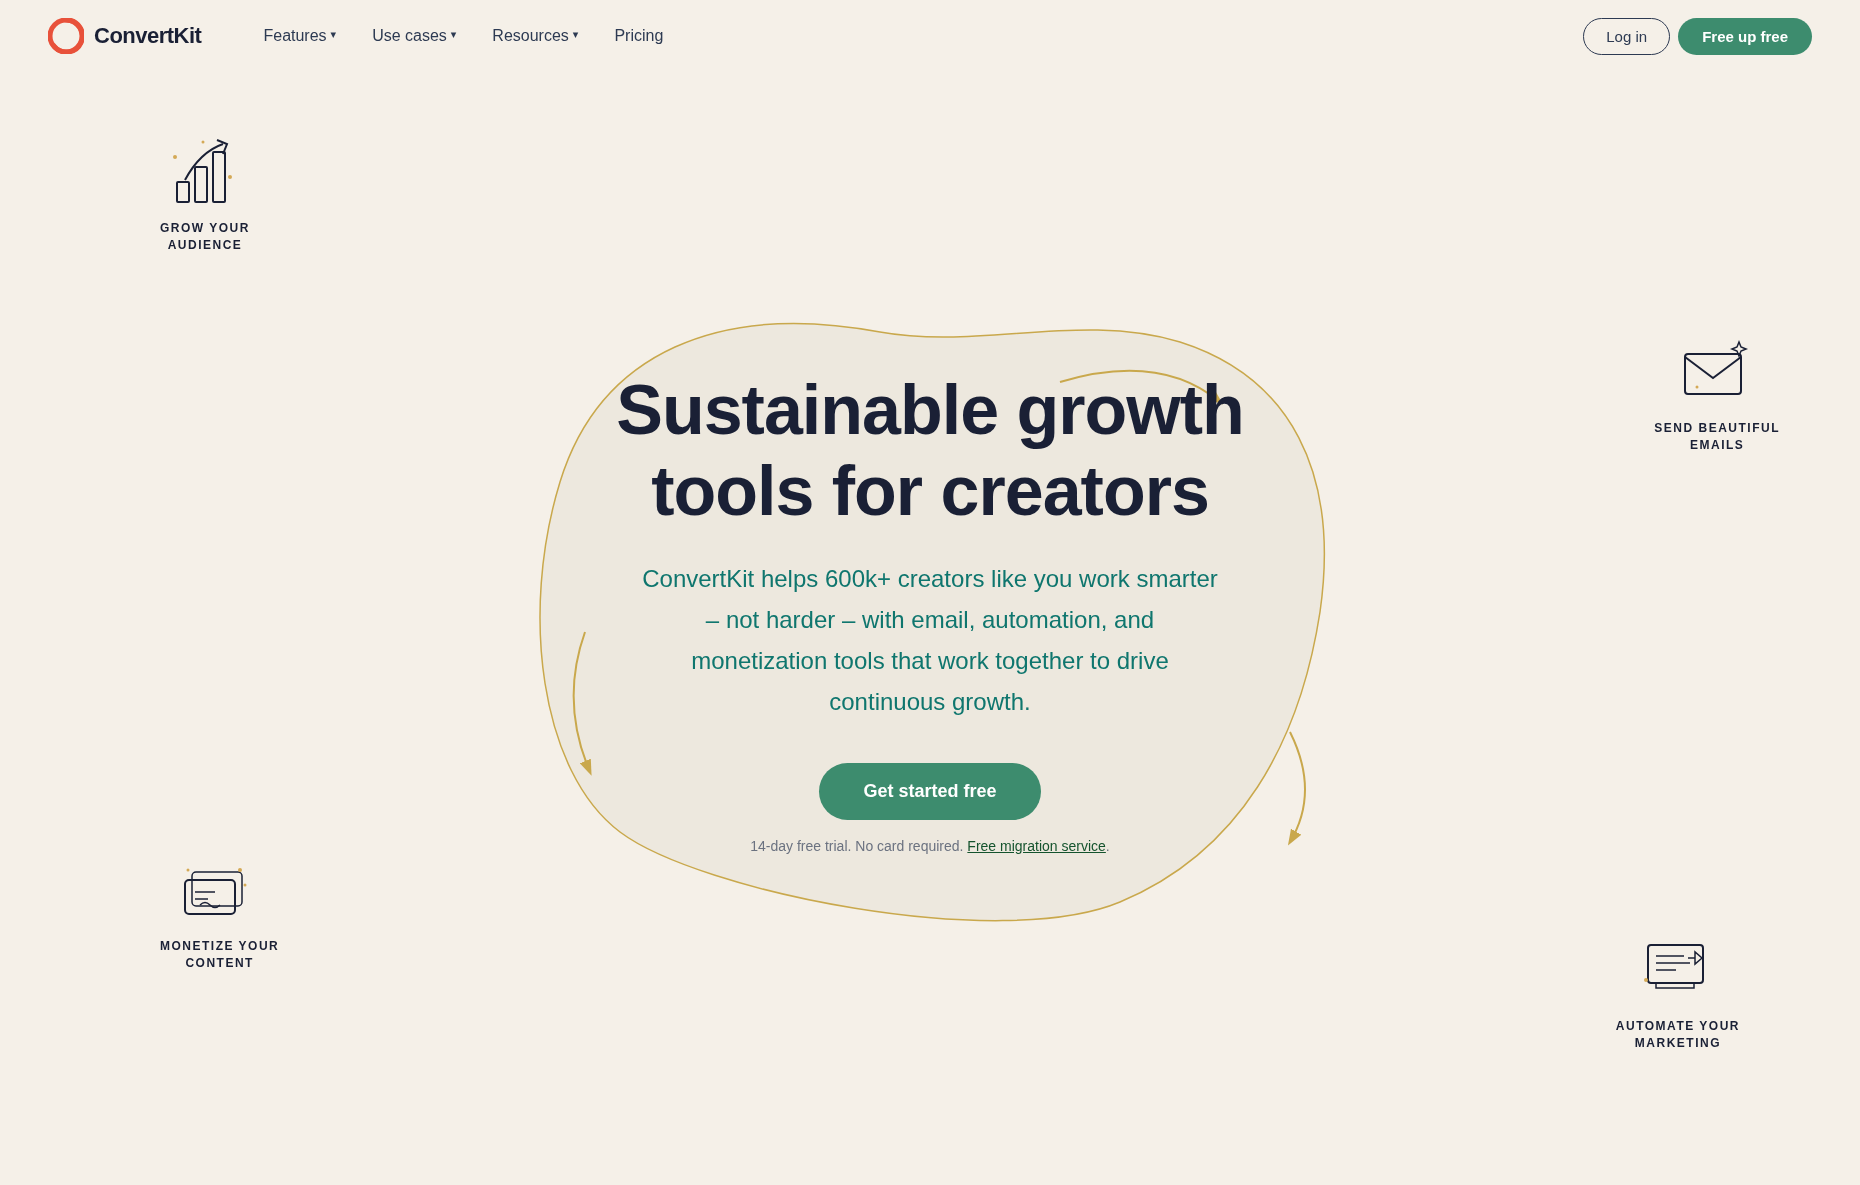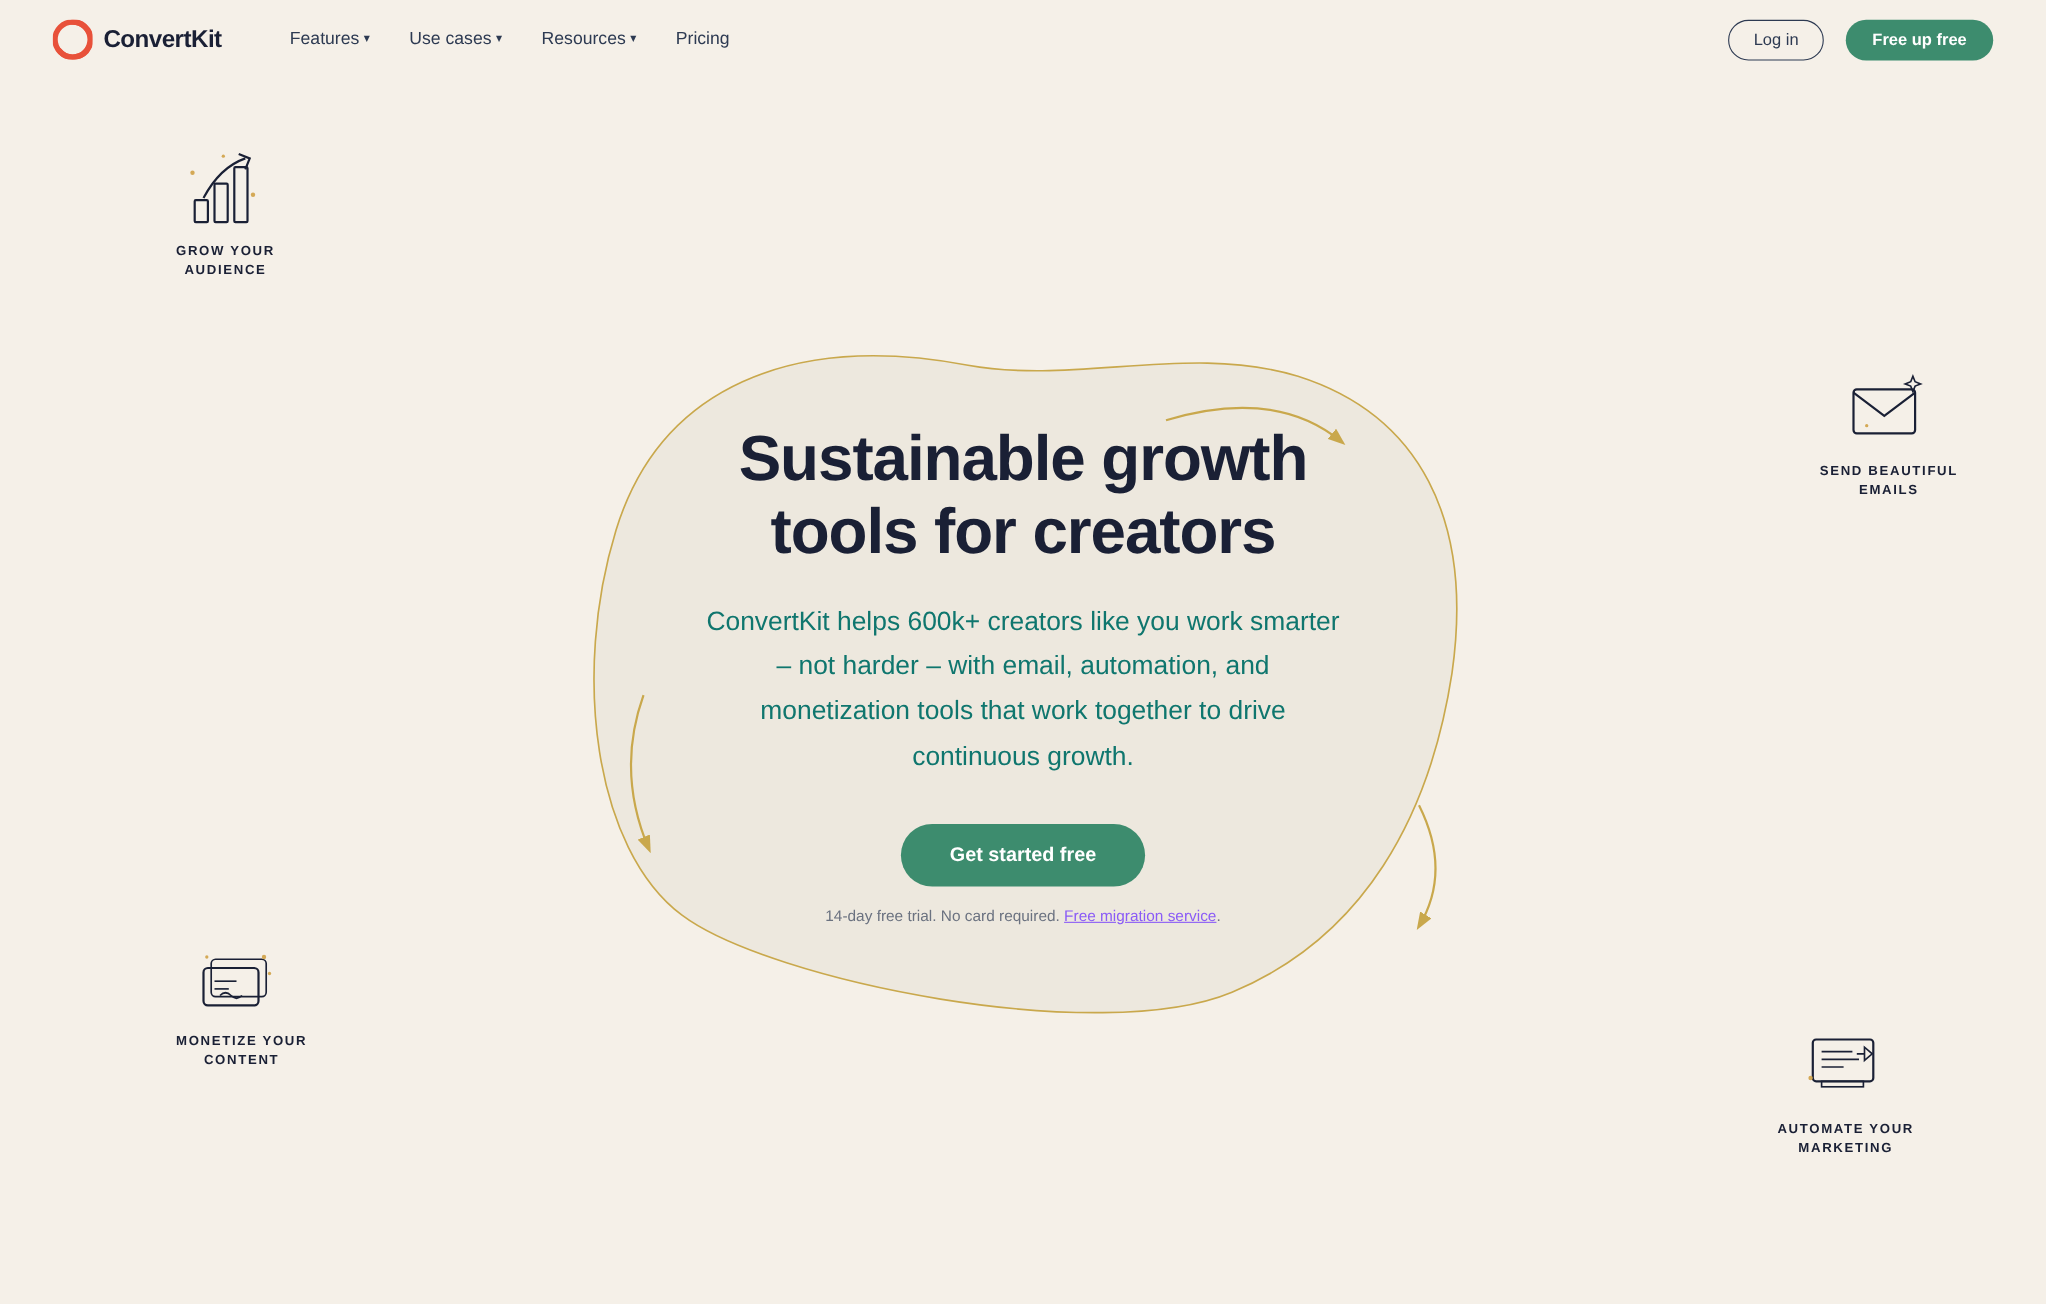--- a/index.html
+++ b/index.html
@@ -69,21 +69,21 @@
       padding: 8px 14px;
       font-size: 16px;
       color: #2d3a52;
       font-weight: 500;
       cursor: pointer;
     }
 
     .nav-actions {
       display: flex;
       align-items: center;
-      gap: 20px;
+      gap: 8px;
     }
 
     .btn-login {
       padding: 9px 22px;
       border: 1.5px solid #2d3a52;
       border-radius: 50px;
       background: transparent;
       color: #2d3a52;
       font-size: 15px;
       font-weight: 500;
@@ -124,21 +124,21 @@
 
     .hero-center {
       position: relative;
       z-index: 5;
       text-align: center;
       max-width: 680px;
       padding: 40px 20px;
     }
 
     .hero-title {
-      font-size: 58px;
+      font-size: 70px;
       font-weight: 800;
       color: #1a2035;
       line-height: 1.15;
       margin-bottom: 28px;
       letter-spacing: -1px;
     }
 
     .hero-subtitle {
       font-size: 24px;
       color: #0f766e;
@@ -161,21 +161,21 @@
       cursor: pointer;
       margin-bottom: 18px;
     }
 
     .hero-footnote {
       font-size: 14px;
       color: #6b7280;
     }
 
     .hero-footnote a {
-      color: #8b5cf6;
+      color: #14532d;
       text-decoration: underline;
     }
 
     
     .feature-label {
       position: absolute;
       z-index: 6;
       text-align: center;
       display: flex;
       flex-direction: column;

